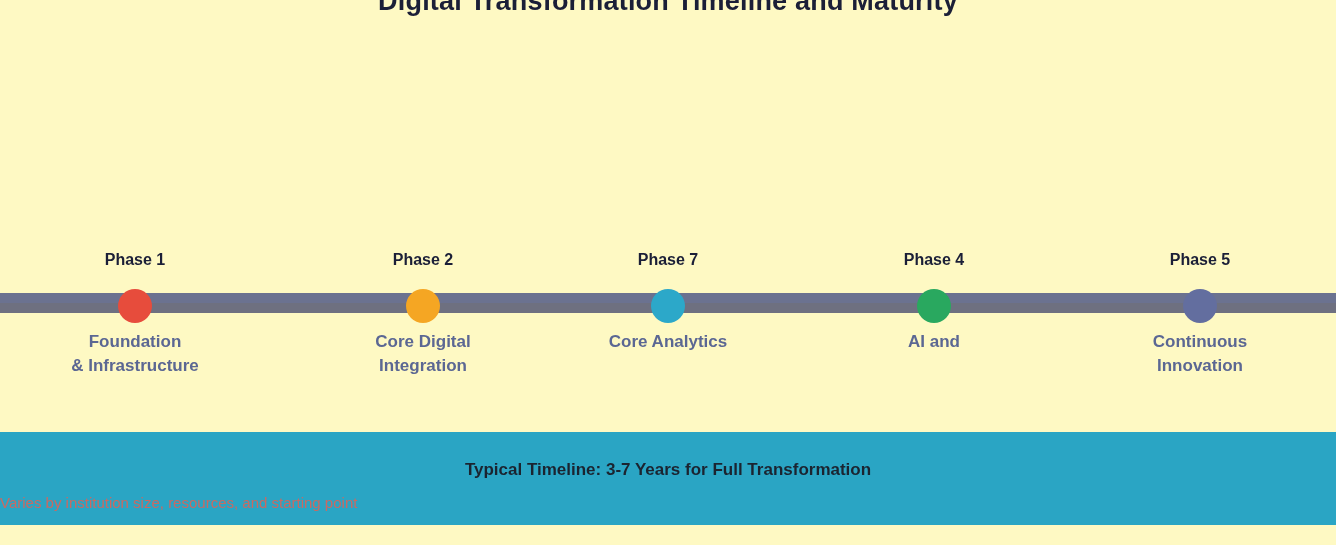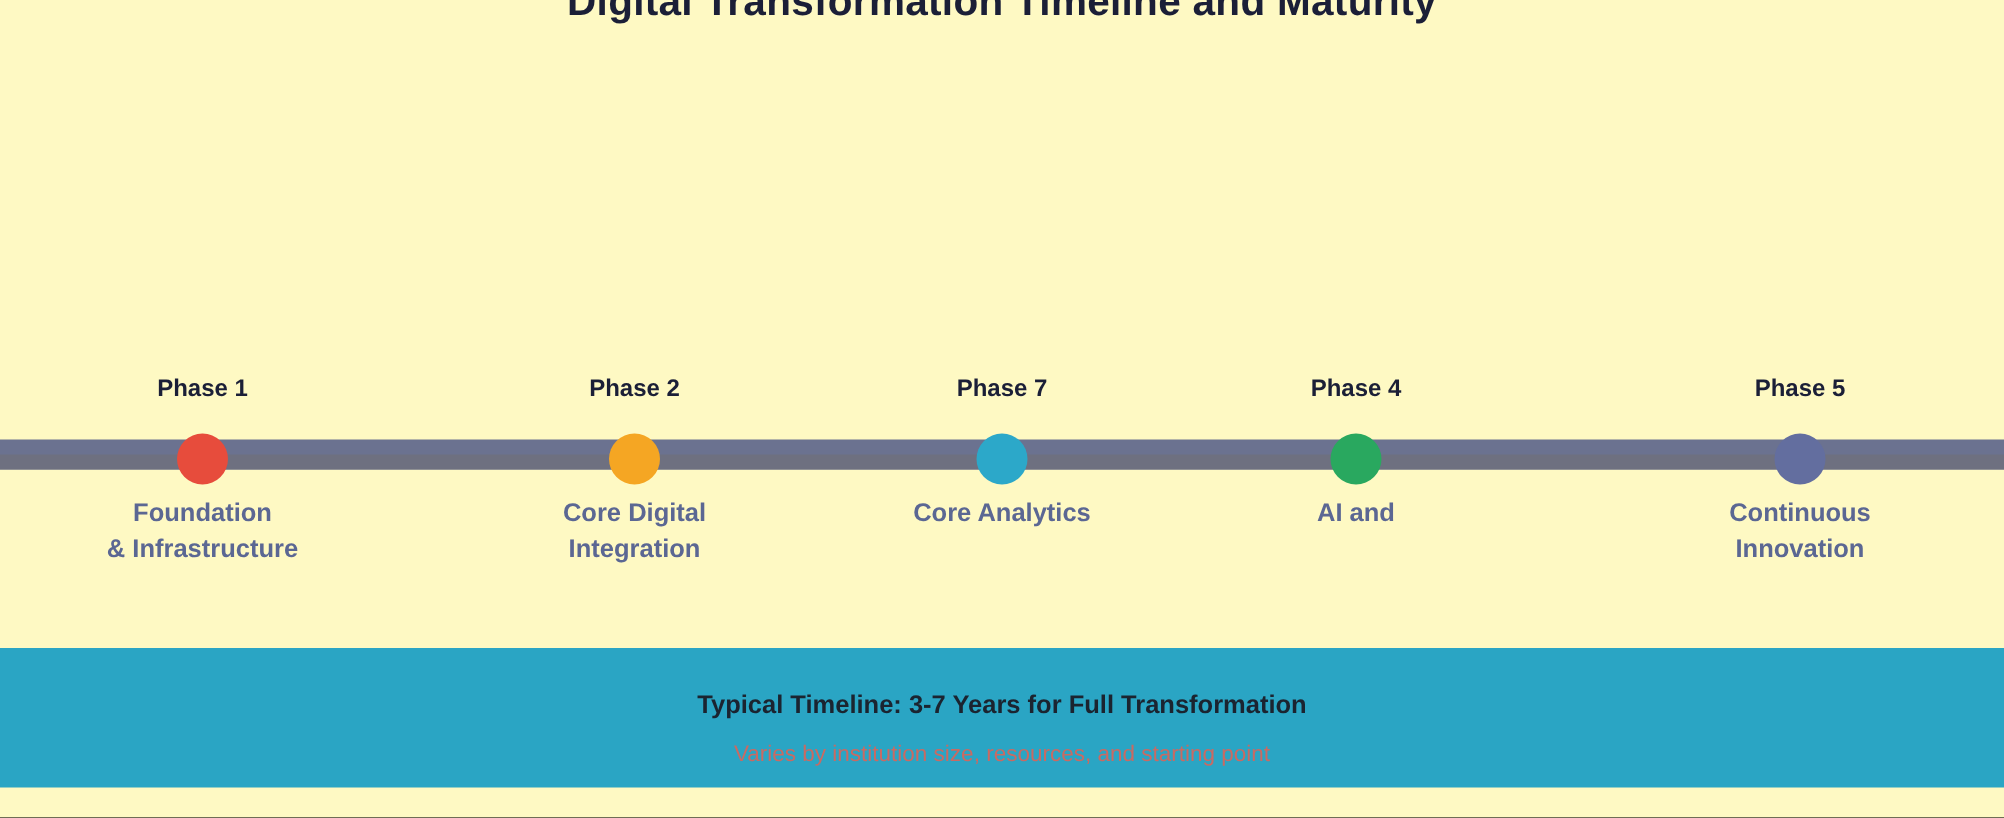--- a/index.html
+++ b/index.html
@@ -104,21 +104,20 @@
     text-align: center;
     font-size: 17px;
     font-weight: bold;
     color: #1b2430;
   }
   #footer-subtext {
     position: absolute;
     top: 62px;
     left: 0;
     width: 100%;
-    text-align: center;
     font-size: 15px;
     color: #c96a63;
   }
 </style>
 </head>
 <body>
 
 <div id="canvas">
 
   <div id="chart-title">Digital Transformation Timeline and Maturity</div>
@@ -151,21 +150,21 @@
   <div class="phase" style="left:668px;">
     <div class="phase-number">Phase 7</div>
     <div class="phase-dot-slot">
       <div class="phase-dot" style="background:#2ca8c9;"></div>
     </div>
     <div class="phase-desc">
       <span class="phase-desc-line">Core Analytics</span>
     </div>
   </div>
 
-  <div class="phase" style="left:904px;text-align:center;">
+  <div class="phase" style="left:934px;text-align:center;">
     <div class="phase-number">Phase 4</div>
     <div class="phase-dot-slot">
       <div class="phase-dot" style="background:#29a85f;"></div>
     </div>
     <div class="phase-desc">
       <span class="phase-desc-line">AI and</span>
     </div>
   </div>
 
   <div class="phase" style="left:1200px;">

